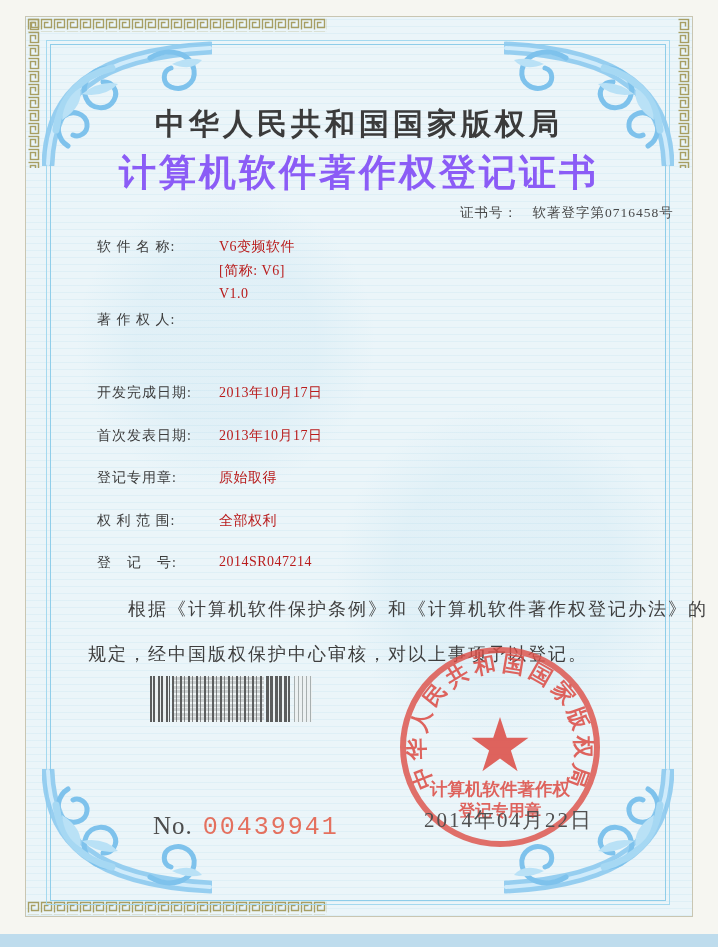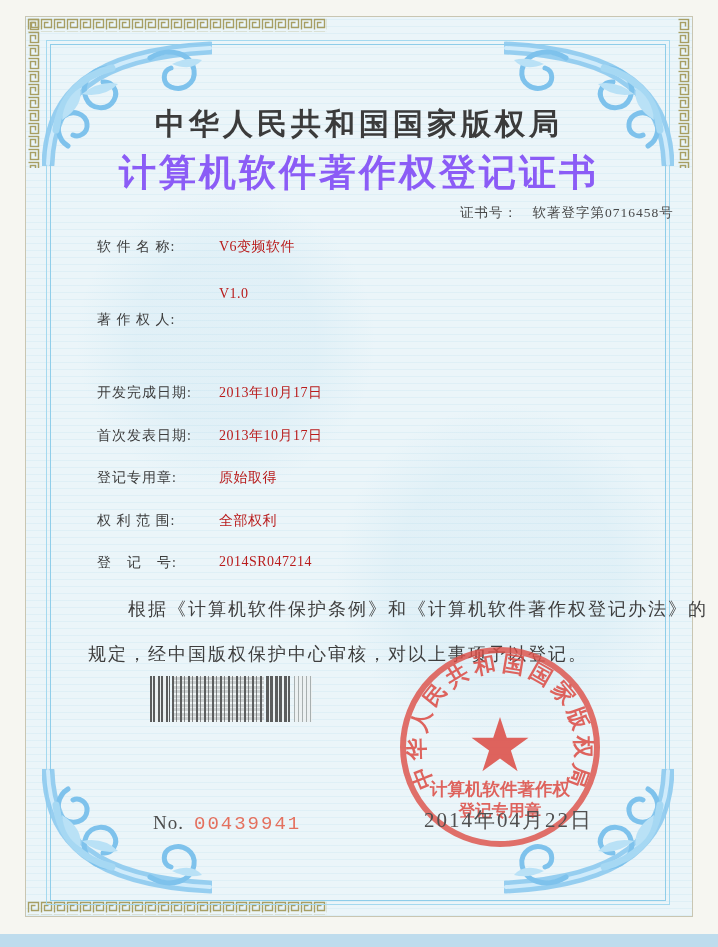--- a/index.html
+++ b/index.html
@@ -59,21 +59,21 @@
 
   .barcode{position:absolute;left:150px;top:676px;width:162px;height:46px;opacity:.82;}
   .bc-seg{position:absolute;top:0;bottom:0;}
   .bc-l{left:0;width:20px;background:repeating-linear-gradient(90deg,#3c3c3c 0 2px,#edf1f1 2px 3px,#3c3c3c 3px 5px,#edf1f1 5px 8px);}
   .bc-m{left:22px;width:92px;background-color:#c6caca;background-image:
       repeating-linear-gradient(90deg,rgba(45,45,45,.9) 0 2px,rgba(0,0,0,0) 2px 4px,rgba(45,45,45,.65) 4px 5px,rgba(0,0,0,0) 5px 8px),
       repeating-linear-gradient(0deg,rgba(243,246,246,.95) 0 2px,rgba(0,0,0,0) 2px 5px,rgba(243,246,246,.75) 5px 6px,rgba(0,0,0,0) 6px 9px);}
   .bc-r{left:116px;width:24px;background:repeating-linear-gradient(90deg,#3c3c3c 0 3px,#edf1f1 3px 4px,#3c3c3c 4px 7px,#edf1f1 7px 9px);}
   .bc-rr{left:144px;width:18px;background:repeating-linear-gradient(90deg,#9aa0a0 0 1px,#edf1f1 1px 4px);}
 
-  .serial{position:absolute;left:153px;top:812px;font-size:19px;color:#4c4c4c;letter-spacing:1px;white-space:nowrap;}
+  .serial{position:absolute;left:153px;top:812px;font-size:25px;color:#4c4c4c;letter-spacing:1px;white-space:nowrap;}
   .serial .sn{color:#e4705e;font-family:"Liberation Mono","DejaVu Sans Mono",monospace;letter-spacing:2px;margin-left:10px;}
 
   .issue-date{position:absolute;left:424px;top:806px;font-size:21px;color:#4f4f4f;letter-spacing:2px;z-index:6;white-space:nowrap;}
   .seal{position:absolute;left:395px;top:642px;z-index:5;opacity:.88;}
 </style>
 </head>
 <body>
 
 <div class="page">
 
@@ -170,20 +170,23 @@
   <div class="authority">中华人民共和国国家版权局</div>
   <div class="cert-title">计算机软件著作权登记证书</div>
   <div class="cert-no">
     <span>证书号：</span>
     <span class="cn-val">软著登字第0716458号</span>
   </div>
 
   <div class="row" style="top:238px">
     <span class="lbl">软 件 名 称:</span>
     <span class="val">V6变频软件</span>
+  </div>
+  <div class="row" style="top:262px">
+    <span class="val">[简称: V6]</span>
   </div>
   <div class="row" style="top:286px">
     <span class="val">V1.0</span>
   </div>
   <div class="row" style="top:311px">
     <span class="lbl">著 作 权 人:</span>
   </div>
   <div class="row" style="top:384px">
     <span class="lbl">开发完成日期:</span>
     <span class="val">2013年10月17日</span>

